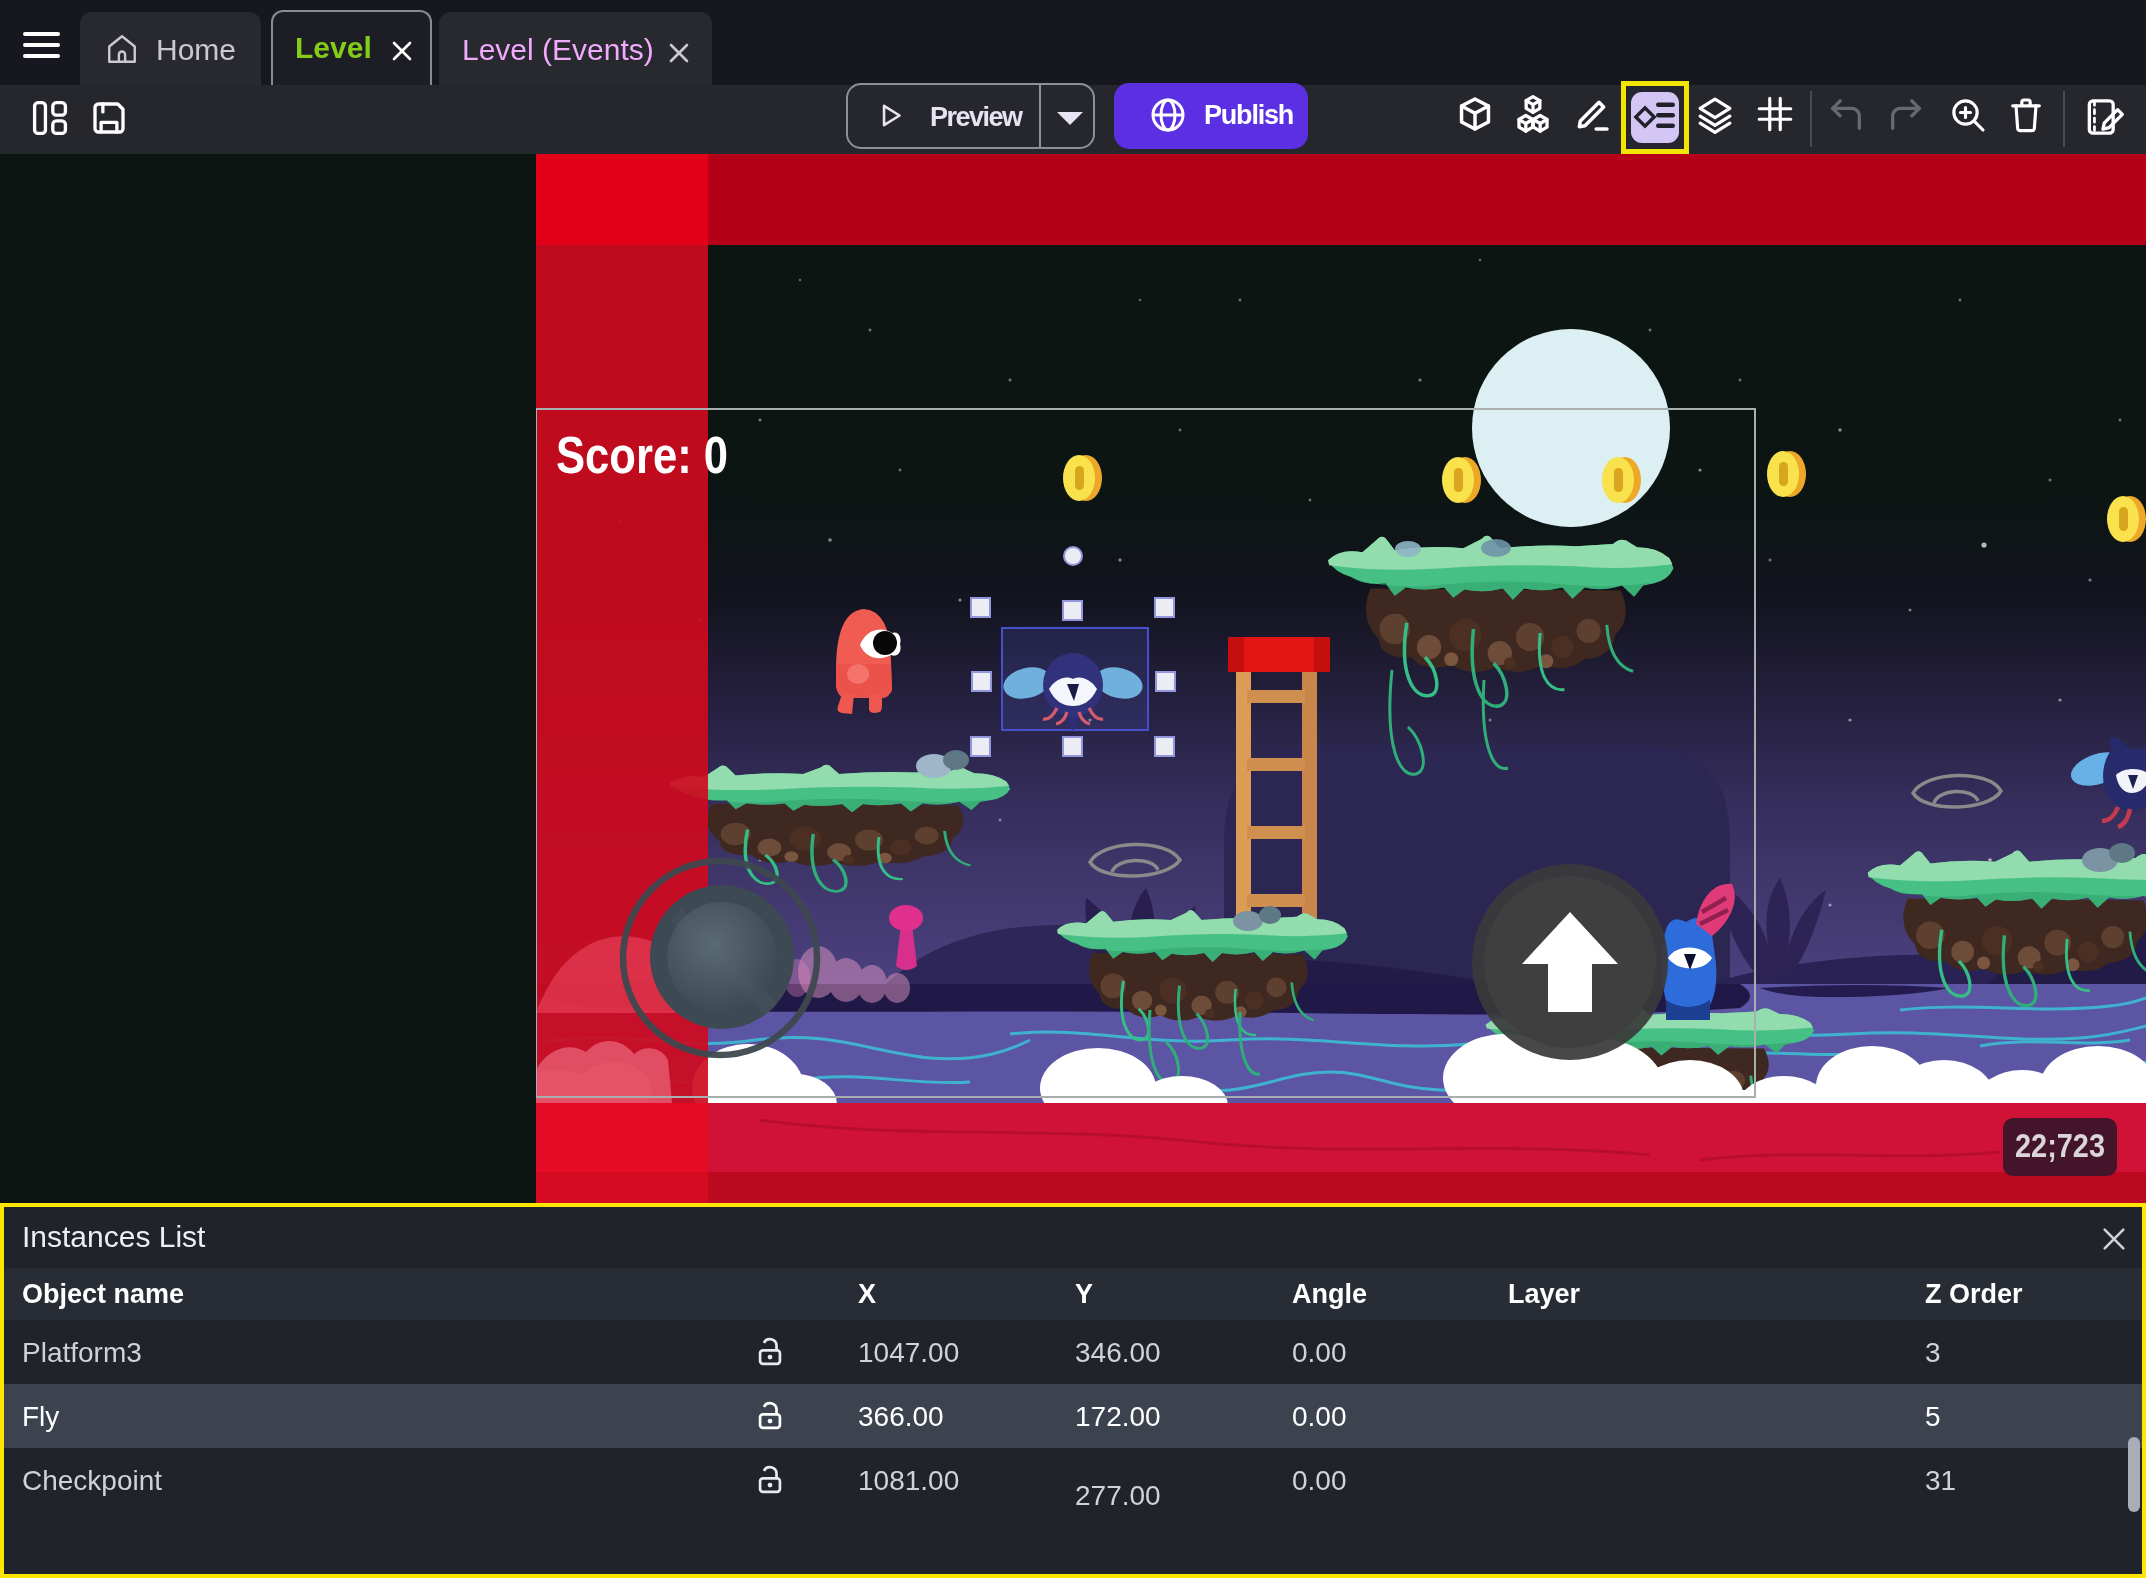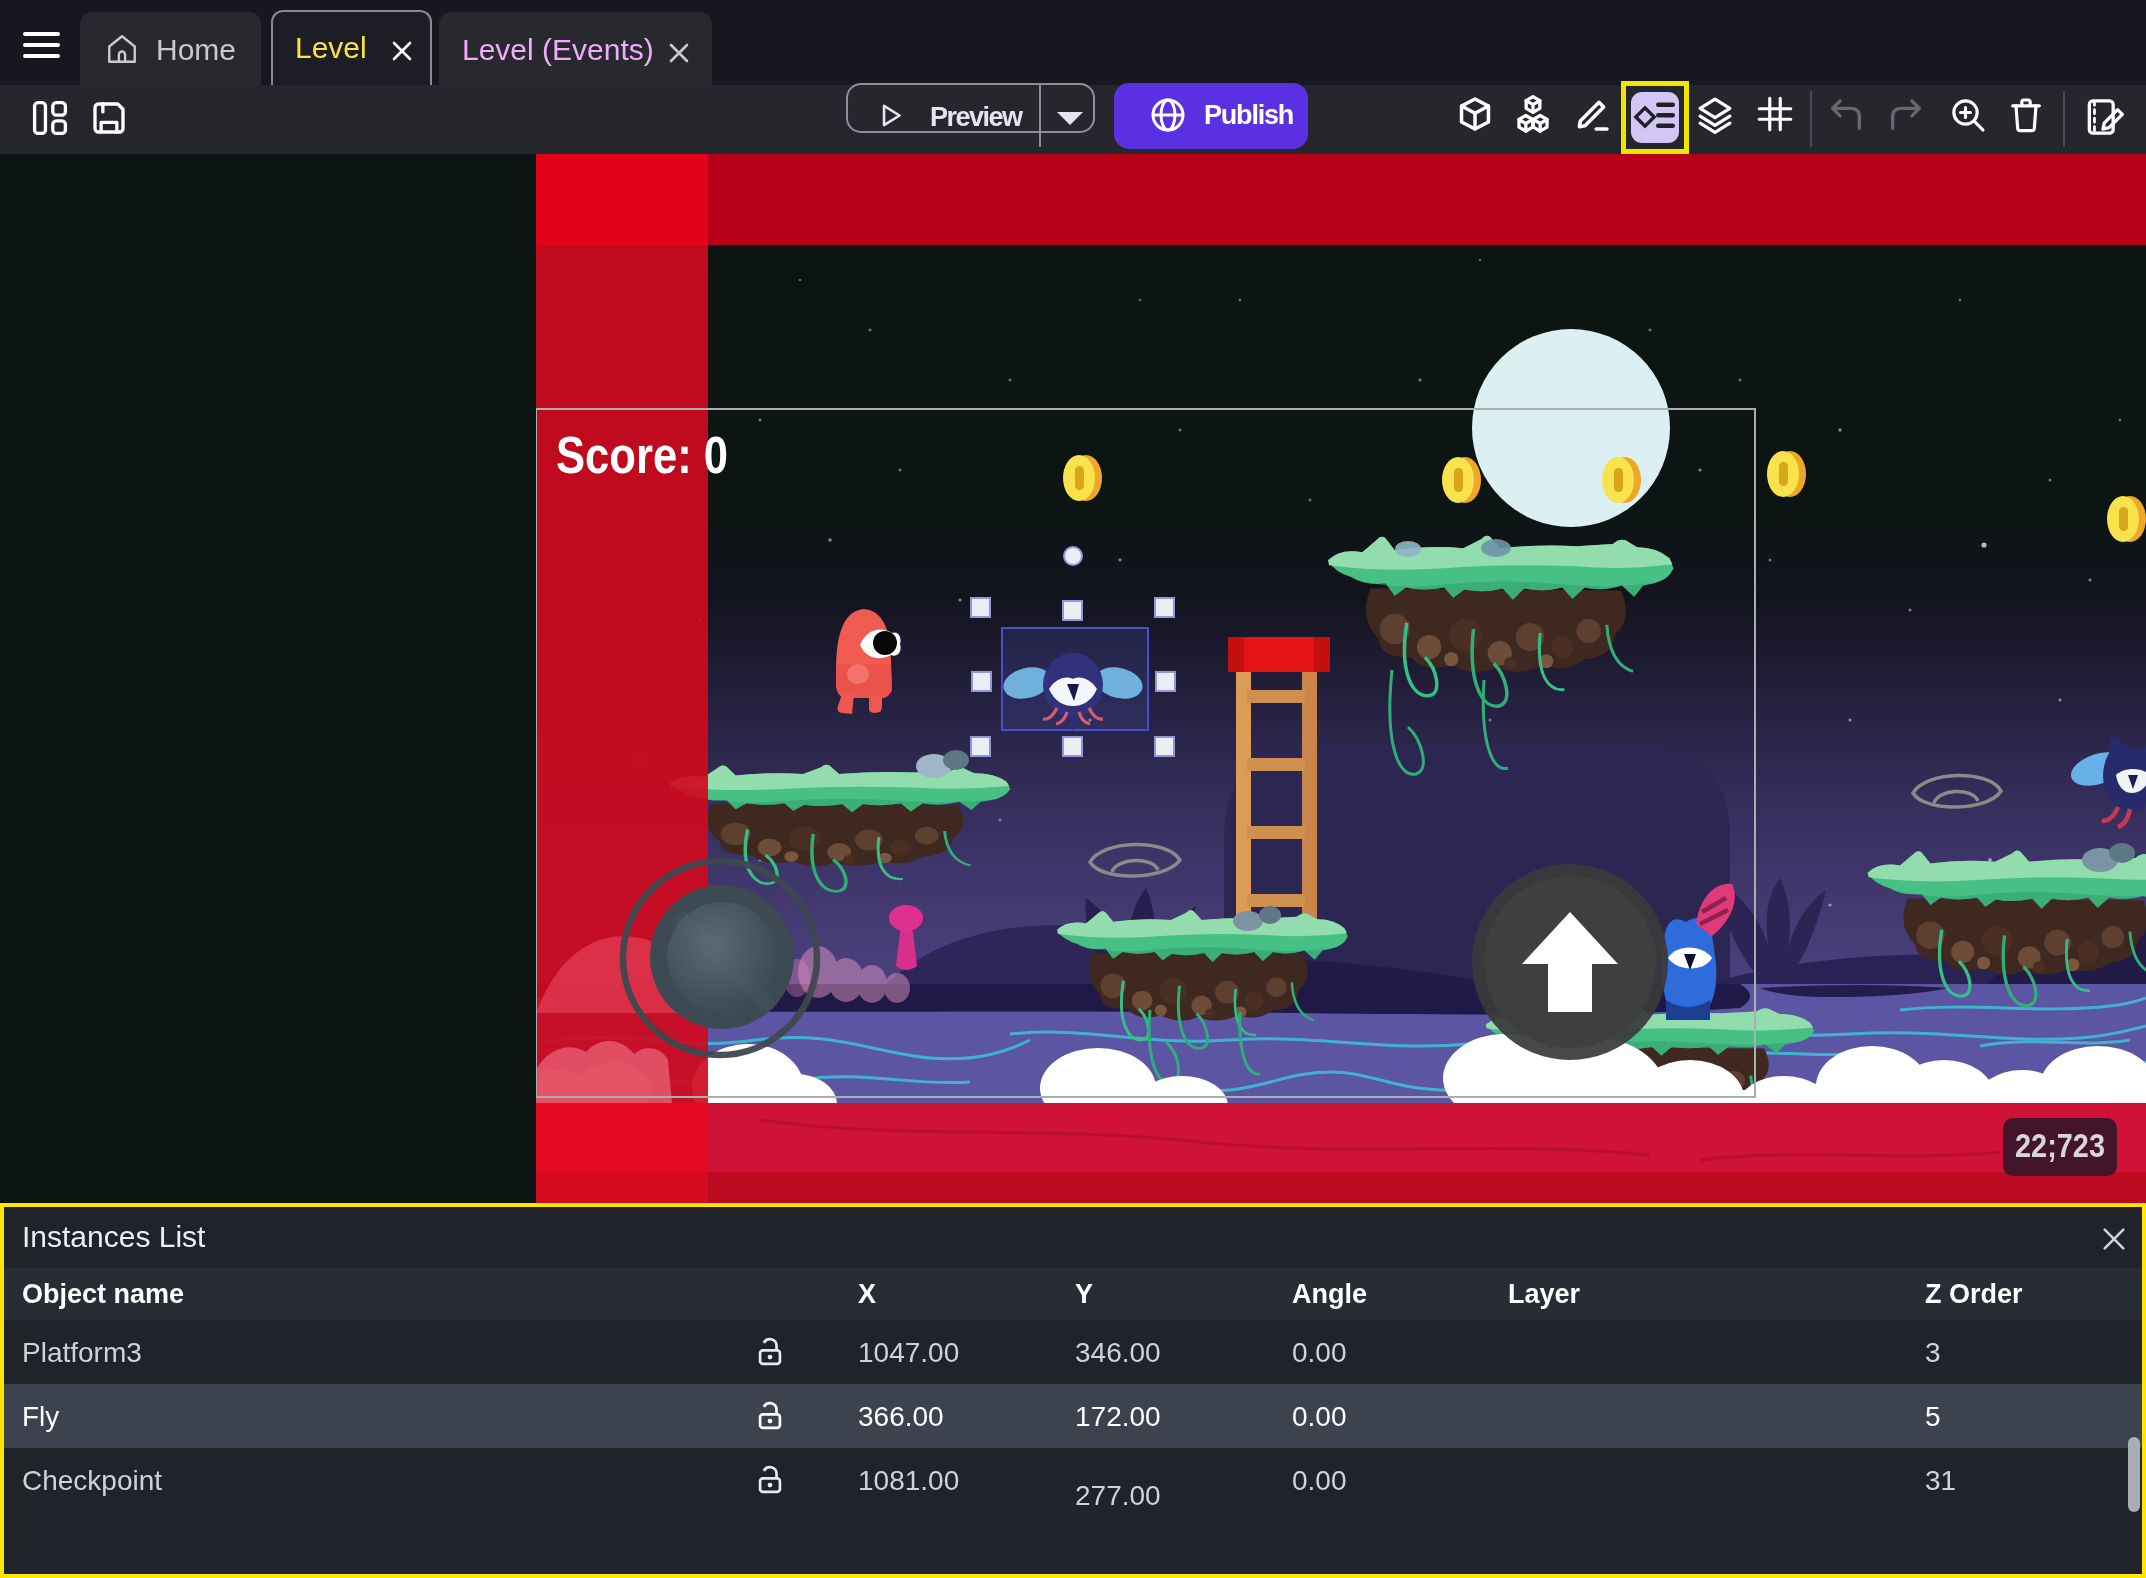--- a/index.html
+++ b/index.html
@@ -313,21 +313,21 @@
 
     <div class="abs" style="left:80px;top:12px;width:181px;height:73px;background:#28282f;border-radius:12px 12px 0 0;">
       <svg class="abs" style="left:25px;top:20px" width="34" height="34" viewBox="0 0 24 24" fill="none" stroke="#c9c9cf" stroke-width="1.7" stroke-linejoin="round" stroke-linecap="round">
         <path d="M3 10.2 12 3l9 7.2V21H3z"></path>
         <path d="M9.8 21v-5a2.2 2.2 0 0 1 4.4 0v5"></path>
       </svg>
       <span class="abs" style="left:76px;top:21px;font-size:30px;color:#c9c9cf;">Home</span>
     </div>
 
     <div class="abs" style="left:271px;top:10px;width:161px;height:75px;background:#1d1d26;border:2px solid #8a8a93;border-bottom:none;border-radius:12px 12px 0 0;box-sizing:border-box;">
-      <span class="abs" style="left:22px;top:19px;font-size:30px;font-weight:400;color:#fde047;">Level</span>
+      <span class="abs" style="left:22px;top:19px;font-size:30px;font-weight:700;color:#84cc16;">Level</span>
       <svg class="abs" style="left:117px;top:27px" width="24" height="24" viewBox="0 0 24 24" stroke="#fff" stroke-width="2.6" stroke-linecap="round">
           <path d="M4 4 20 20M20 4 4 20"></path>
         </svg>
     </div>
 
     <div class="abs" style="left:439px;top:12px;width:273px;height:73px;background:#28282f;border-radius:12px 12px 0 0;">
       <span class="abs" style="left:23px;top:21px;font-size:30px;color:#f0abfc;">Level (Events)</span>
       <svg class="abs" style="left:228px;top:29px" width="24" height="24" viewBox="0 0 24 24" stroke="#c9c9cf" stroke-width="2.6" stroke-linecap="round">
           <path d="M4 4 20 20M20 4 4 20"></path>
         </svg>
@@ -340,21 +340,21 @@
       <rect x="3.2" y="3.2" width="6.2" height="17.6" rx="2"></rect>
       <rect x="13.6" y="3.2" width="7.2" height="7.2" rx="2"></rect>
       <rect x="13.6" y="13.6" width="7.2" height="7.2" rx="2"></rect>
     </svg>
     <svg class="abs" style="left:88px;top:12px" width="42" height="42" viewBox="0 0 24 24" fill="none" stroke="#fff" stroke-width="1.9" stroke-linejoin="round" stroke-linecap="round">
       <path d="M4 6a2 2 0 0 1 2-2h11l3 3v11a2 2 0 0 1-2 2H6a2 2 0 0 1-2-2z"></path>
       <path d="M8.5 4v4.5"></path>
       <path d="M7.5 20v-5.5h9V20"></path>
     </svg>
 
-    <div class="abs" style="left:846px;top:-2px;width:249px;height:50px;border:2px solid #8f8f99;border-radius:15px;box-sizing:border-box;padding-left:11px;">
+    <div class="abs" style="left:846px;top:-2px;width:249px;height:66px;border:2px solid #8f8f99;border-radius:15px;box-sizing:border-box;padding-left:11px;">
       <svg class="abs" style="left:27px;top:15px" width="31" height="31" viewBox="0 0 24 24" fill="none" stroke="#e6e3f2" stroke-width="2" stroke-linejoin="round">
           <path d="M7 4.5 19 12 7 19.5z"></path>
         </svg>
       <span class="abs" style="left:82px;top:17px;font-size:27px;font-weight:700;color:#e6e3f2;letter-spacing:-1.5px;">Preview</span>
       <div class="abs" style="left:191px;top:0;width:2px;height:62px;background:#8f8f99;"></div>
       <svg class="abs" style="left:206px;top:24px" width="32" height="18" viewBox="0 0 32 18" fill="#e6e3f2">
           <path d="M3 3h26L16 16z"></path>
         </svg>
     </div>
 

